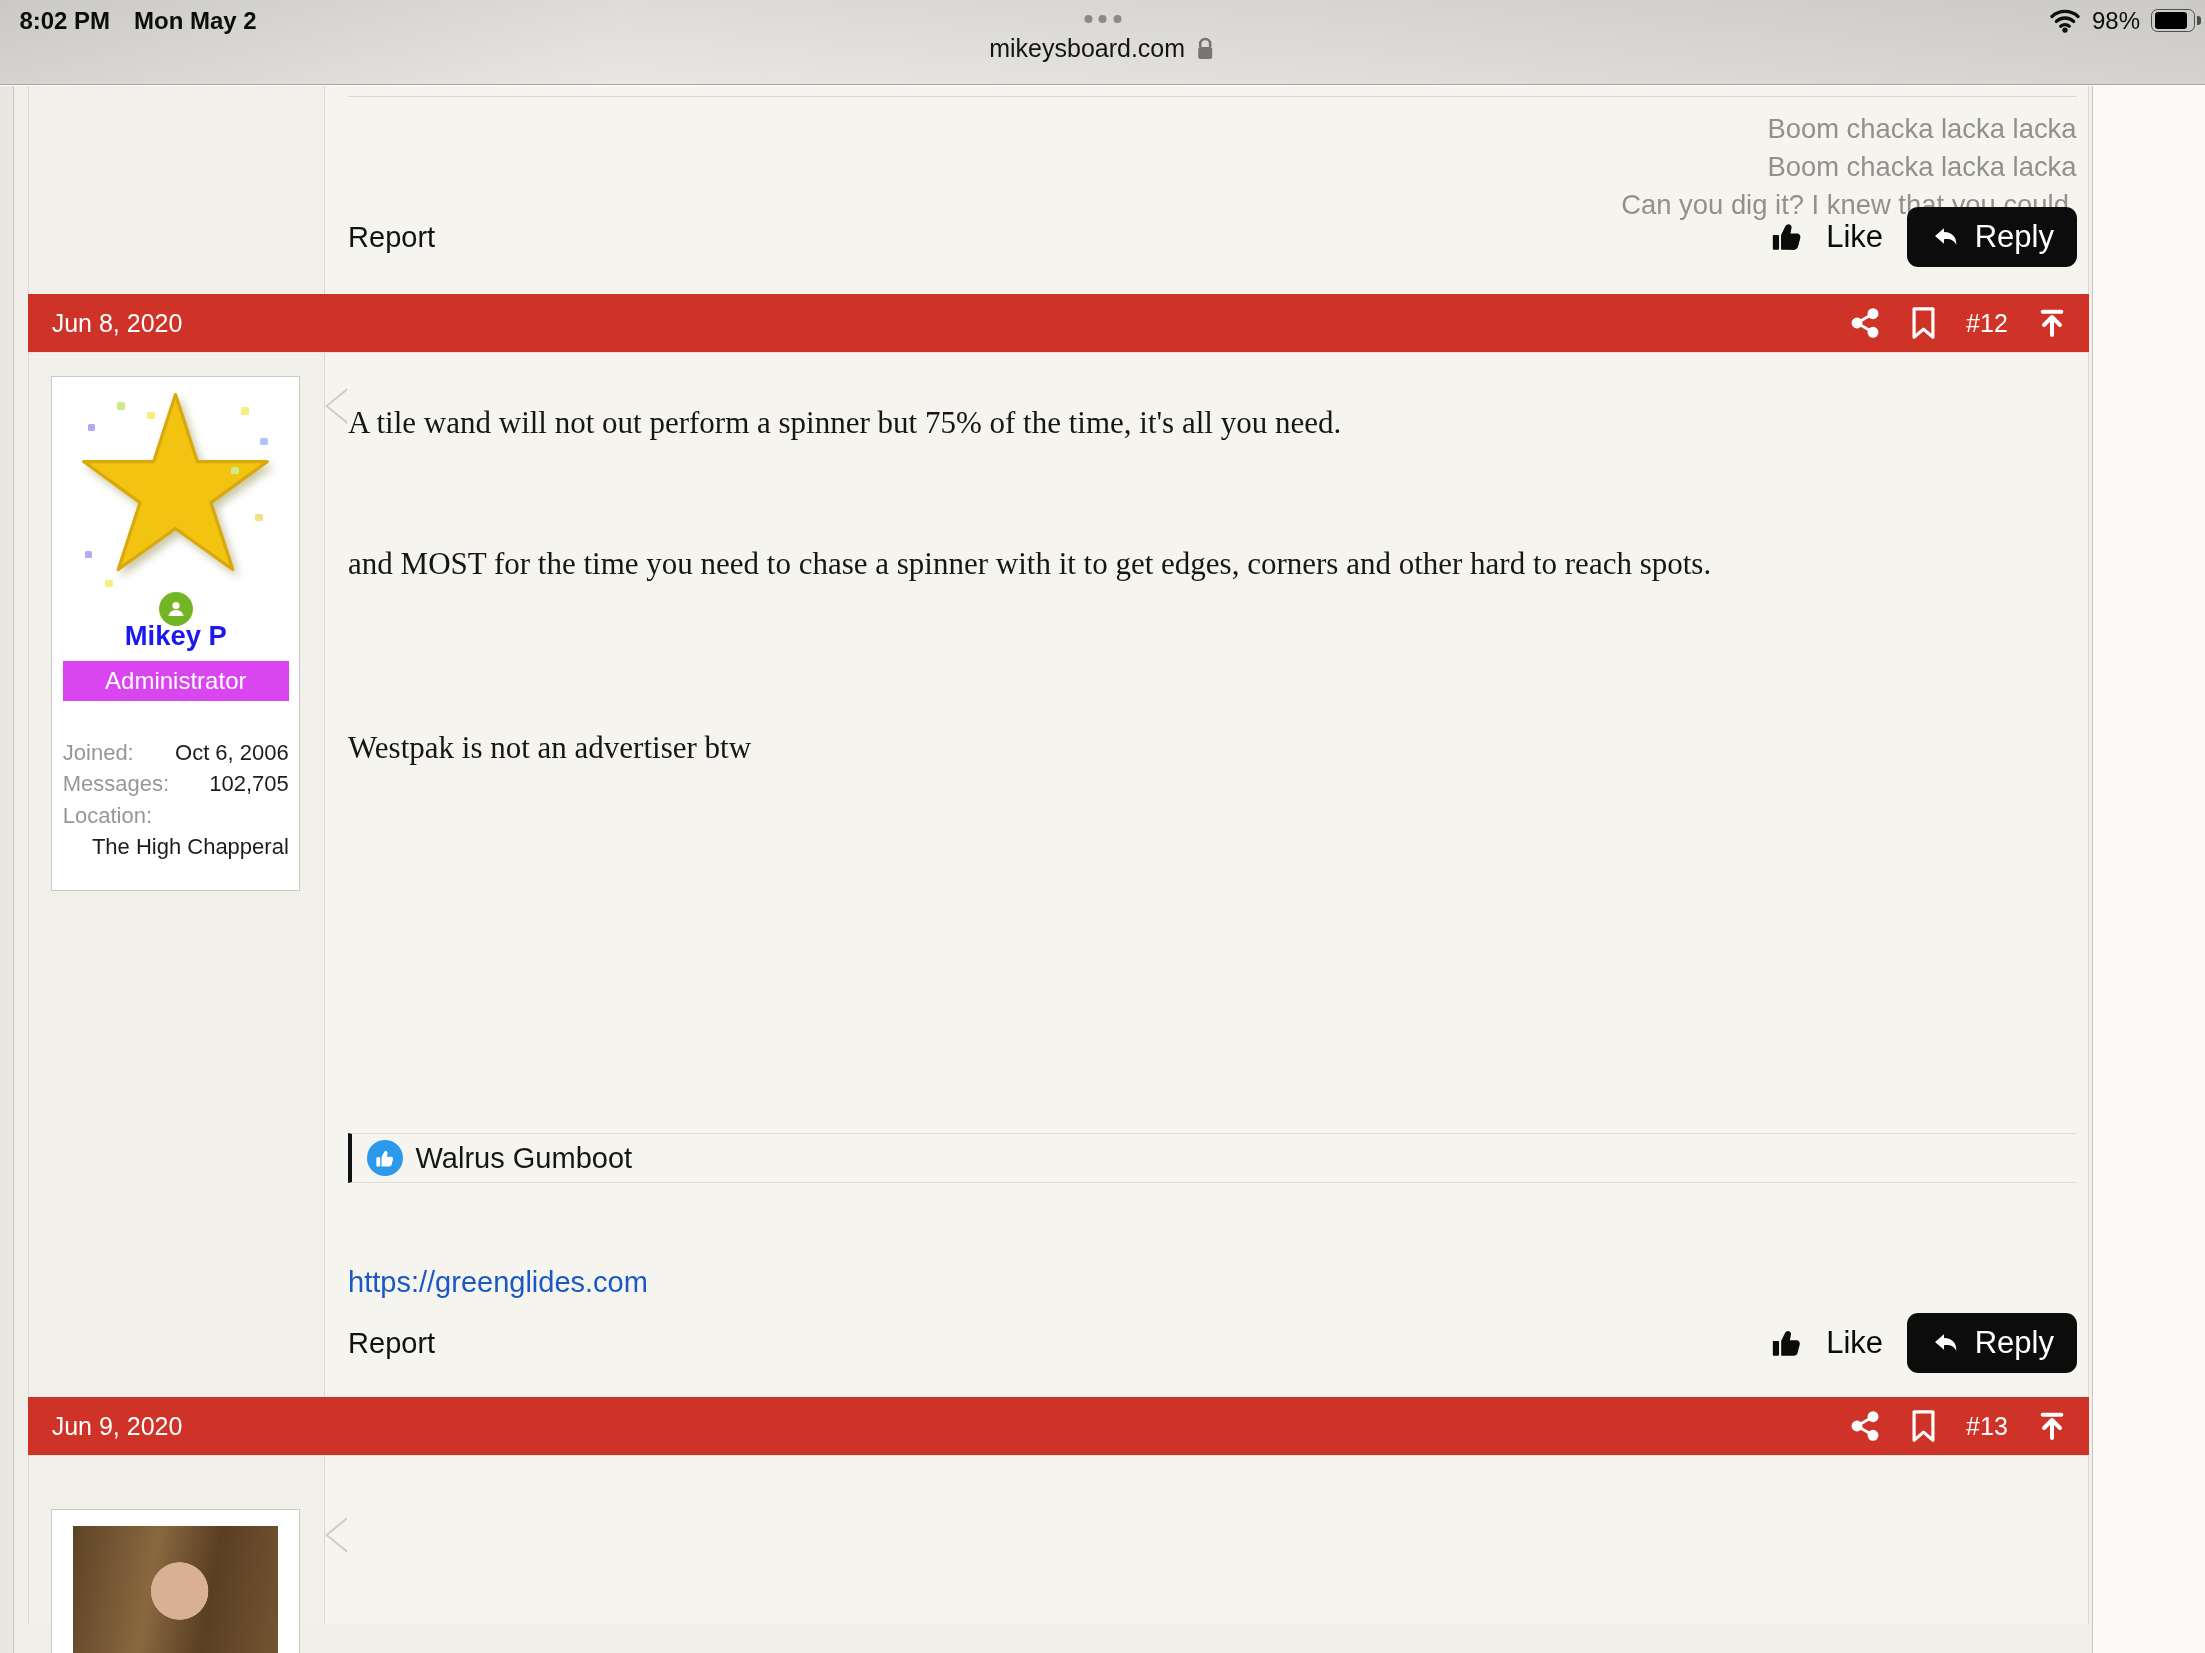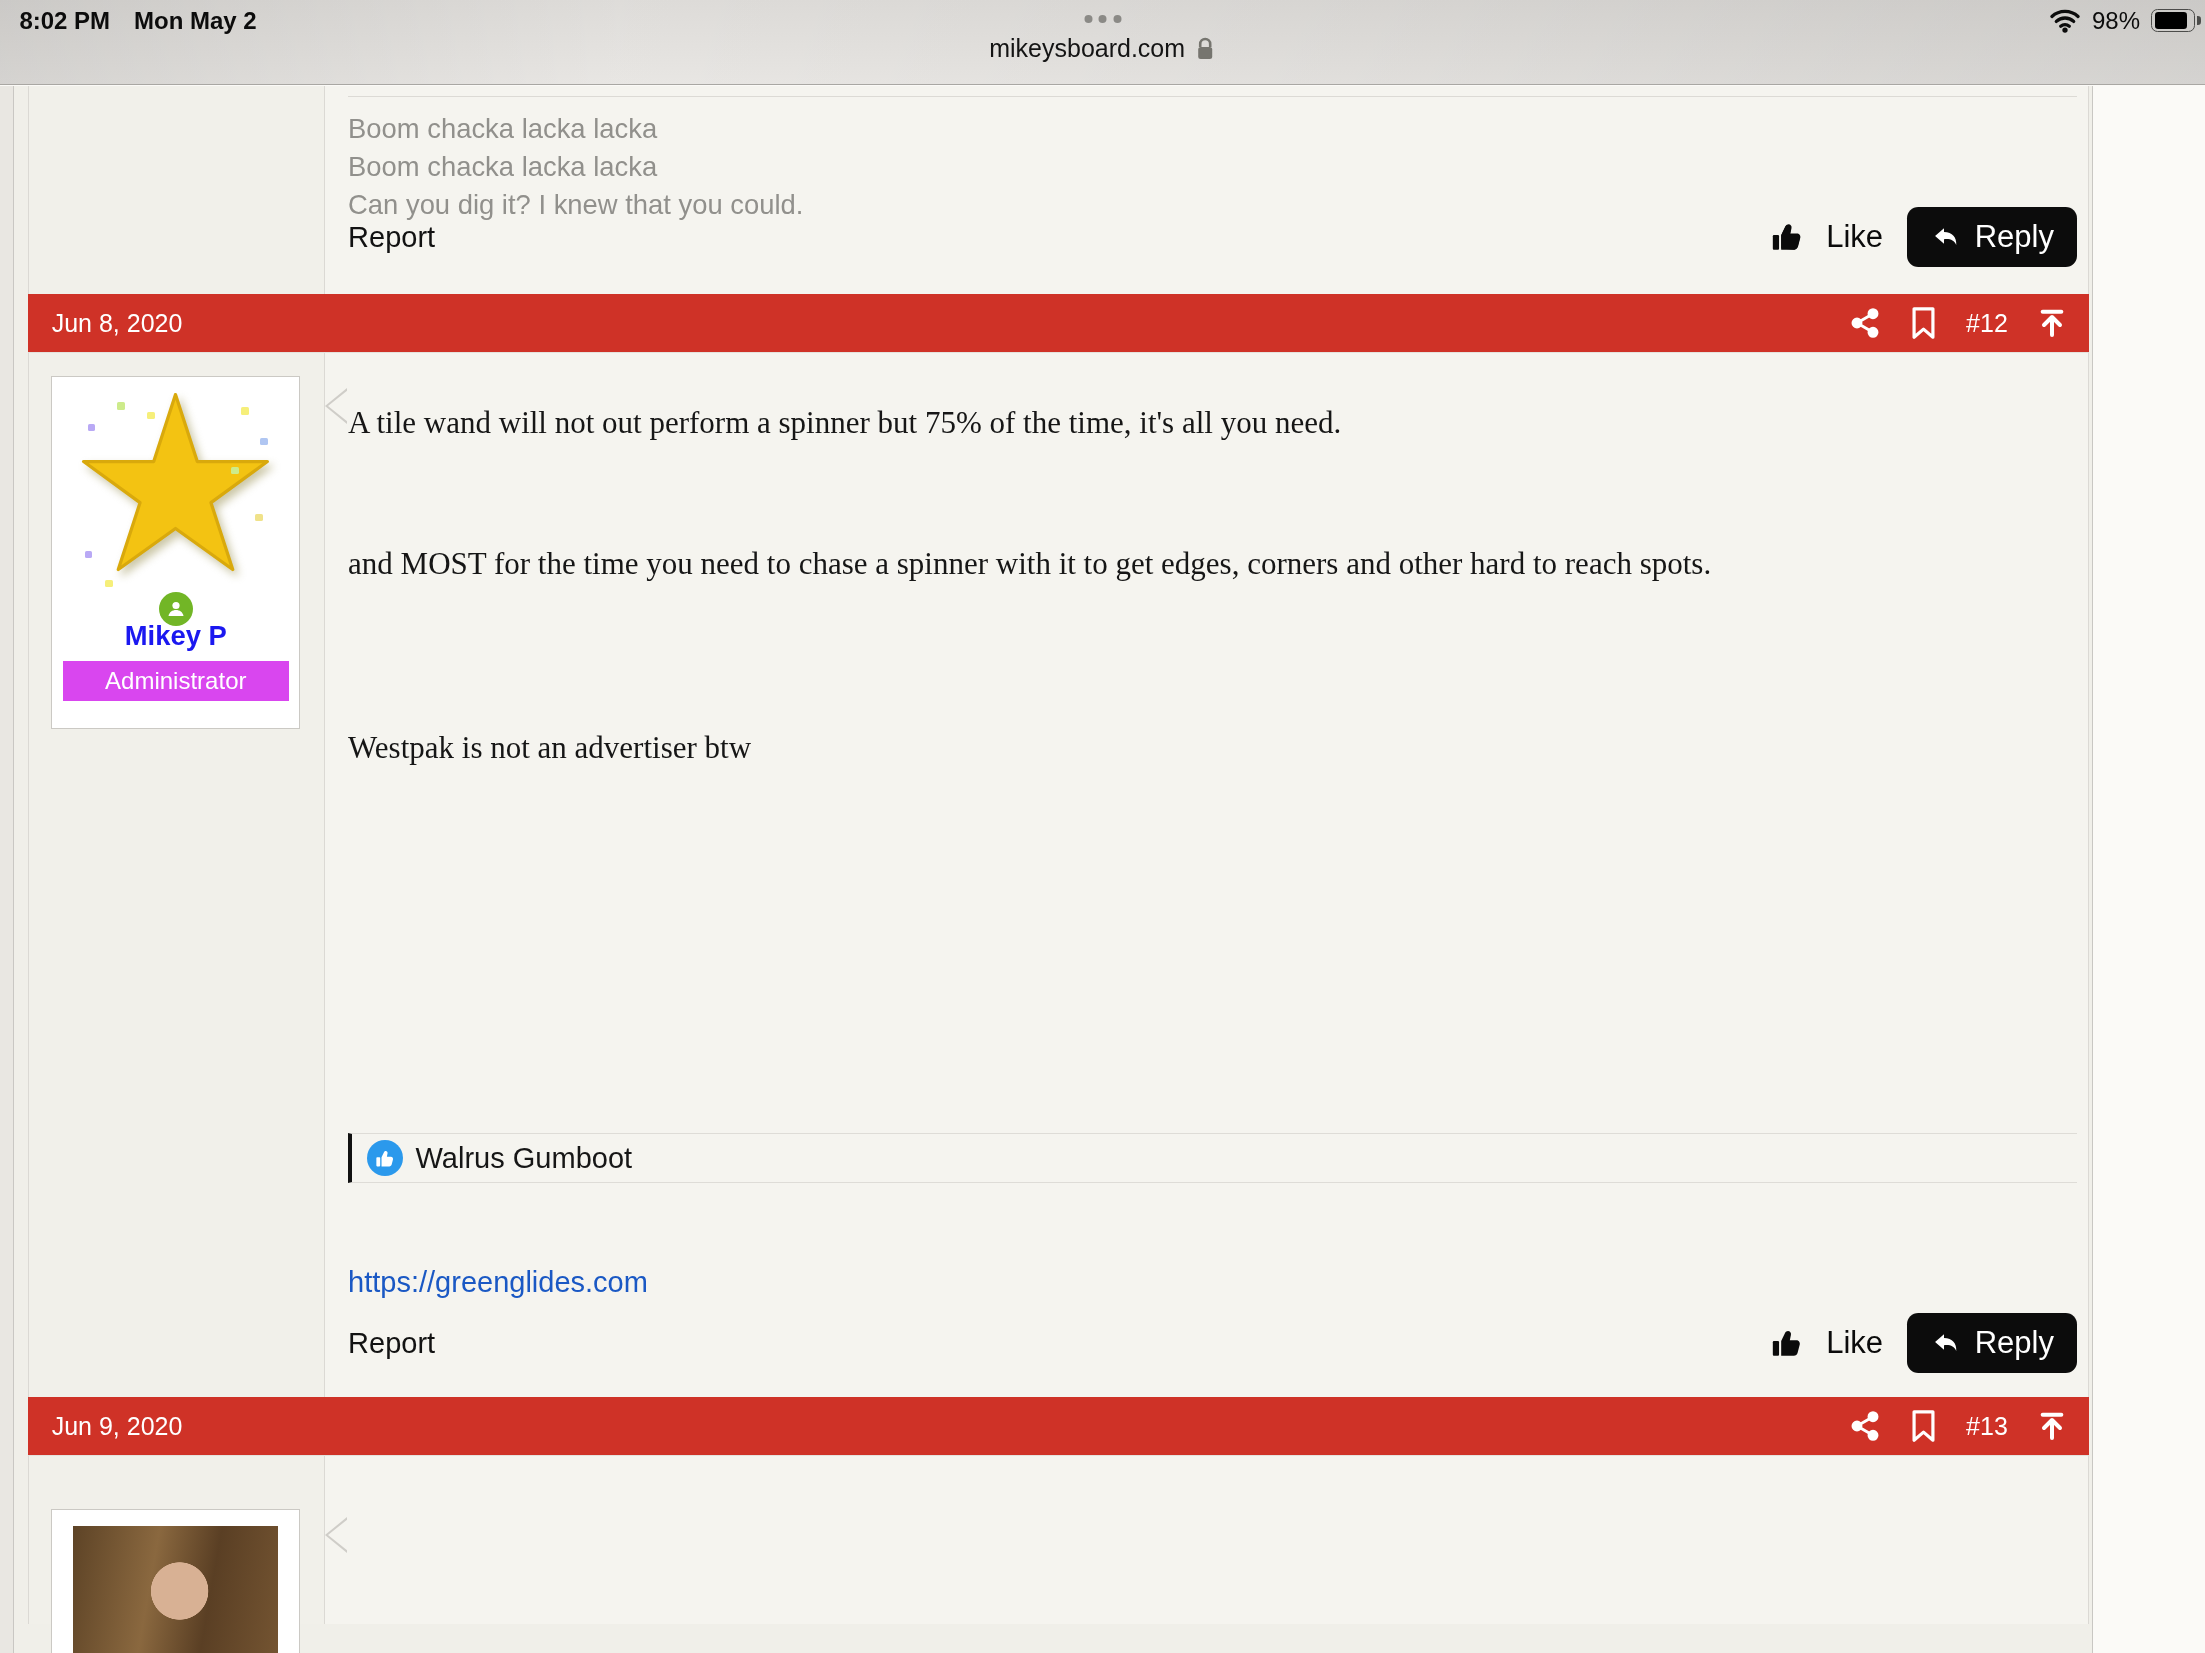--- a/index.html
+++ b/index.html
@@ -27,21 +27,21 @@
   
   .page{position:absolute;top:86px;left:0;right:0;bottom:0;}
   .left-strip{position:absolute;left:0;top:0;bottom:0;width:13px;background:#e9e7e2;}
   .main-wrap{margin:0 112px 0 13px;height:100%;background:#f0efe9;
     border-left:0.8px solid #c9c7c3;border-right:0.8px solid #c9c7c3;
     display:flex;flex-direction:column;}
 
   .msg-block{margin:0 3.2px 0 13.7px;background:#f5f4ef;
     border-left:0.8px solid #dbd9d4;border-right:0.8px solid #dbd9d4;
     display:flex;position:relative;}
-  .block-1{height:208px;}
+  .block-1{height:208px;text-align:right;}
   .block-2{height:1044px;border-top:0.8px solid #e4e2dd;}
   .block-3{height:168px;border-top:0.8px solid #e4e2dd;overflow:visible;}
 
   .date-bar{margin:0 3.2px 0 13.7px;height:58px;background:#cf3227;display:flex;align-items:center;
     padding:0 21px 0 24px;box-sizing:border-box;}
   .db-date{font-size:25px;color:#fff;}
   .db-icons{margin-left:auto;display:flex;align-items:center;gap:28px;}
   .db-num{font-size:25px;color:#fff;}
 
   .sidebar{width:295px;flex-shrink:0;background:#f1f0ea;border-right:0.8px solid #dbd9d4;position:relative;}
@@ -219,20 +219,32 @@
               </span>
               <span class="online">
                 <svg width="24" height="24" viewBox="0 0 24 24">
                   <circle cx="12" cy="8.5" r="3.6" fill="#fff"></circle>
                   <path d="M4.5 19c.8-4 3.9-6 7.5-6s6.7 2 7.5 6z" fill="#fff"></path>
                 </svg>
               </span>
             </div>
             <div class="u-name">Mikey P</div>
             <div class="u-badge">Administrator</div>
+            <div class="u-details">
+              <div class="u-row">
+                <span>Joined:</span>
+                <span class="u-val">Oct 6, 2006</span>
+              </div>
+              <div class="u-row">
+                <span>Messages:</span>
+                <span class="u-val">102,705</span>
+              </div>
+              <div>Location:</div>
+              <div class="u-loc-val">The High Chapperal</div>
+            </div>
           </div>
         </div>
         <div class="content">
           <span class="notch"></span>
           <div class="post-body">
             <p>A tile wand will not out perform a spinner but 75% of the time, it's all you need.</p>
             <p class="gap-lg">and MOST for the time you need to chase a spinner with it to get edges, corners and other hard to reach spots.</p>
             <p>Westpak is not an advertiser btw</p>
           </div>
           <div class="likes-bar">

